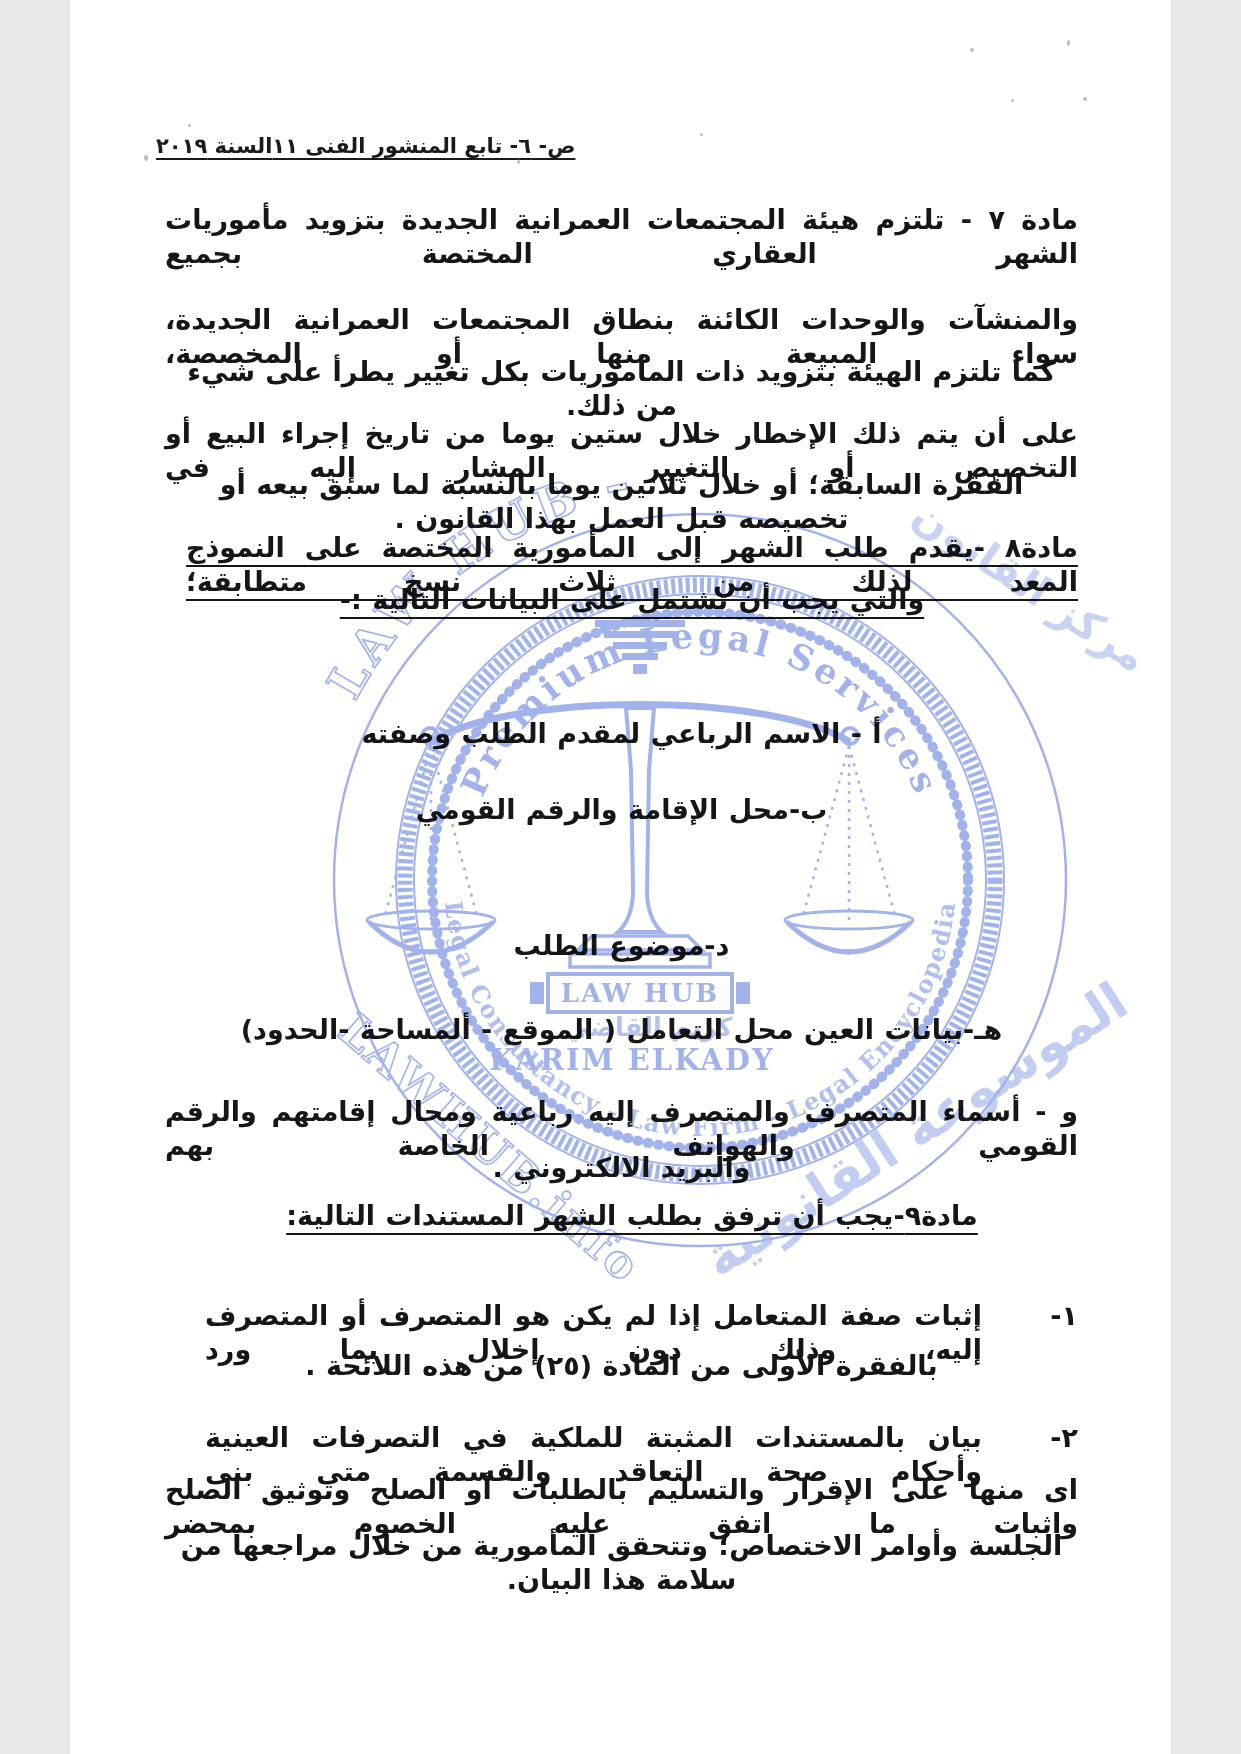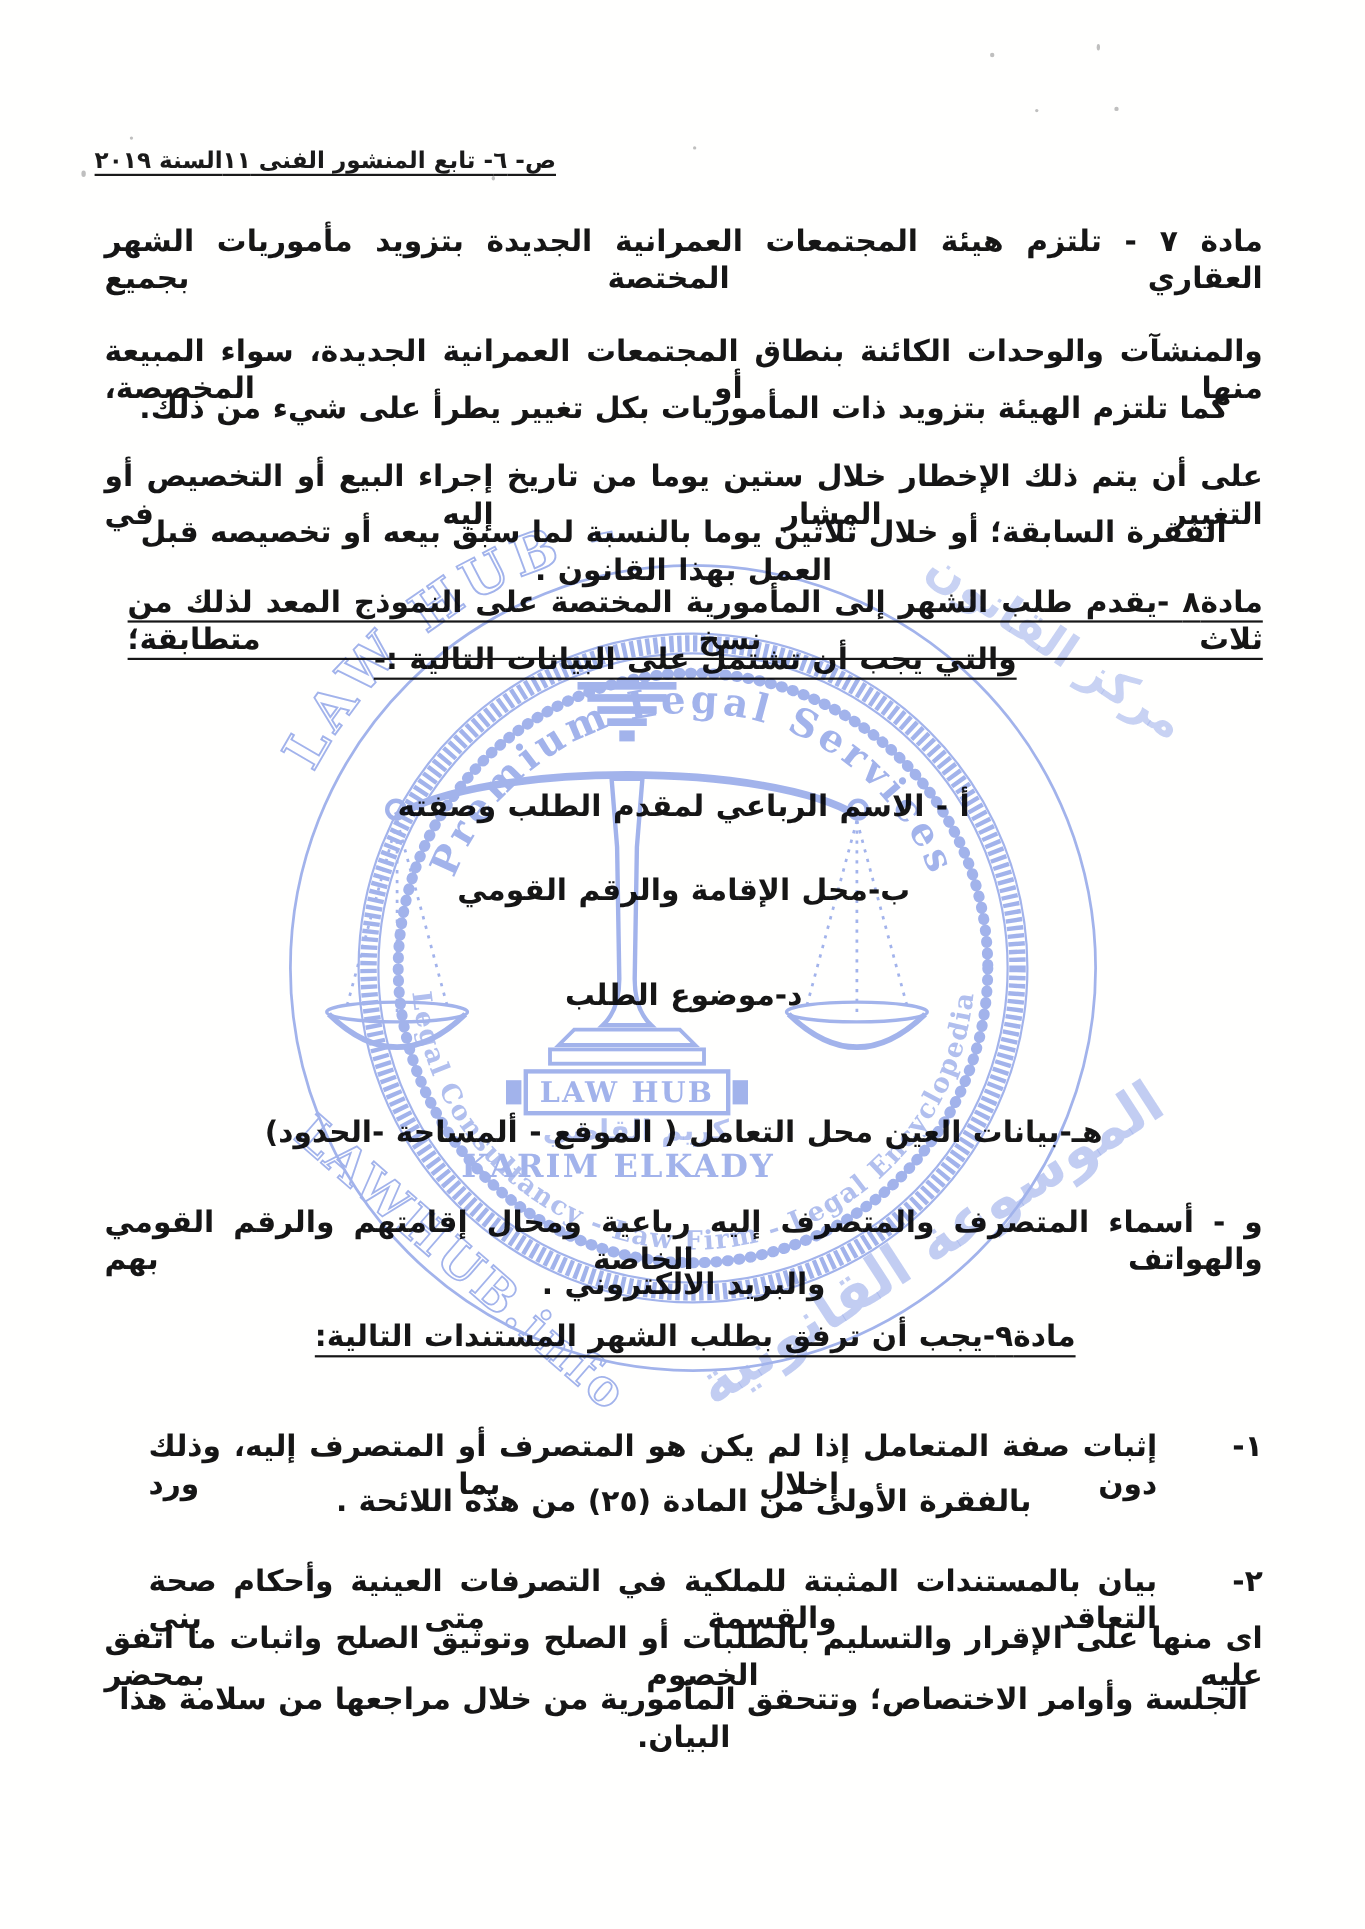--- a/index.html
+++ b/index.html
@@ -1,18 +1,18 @@
 <!DOCTYPE html>
 <html lang="ar"><head>
 <meta charset="utf-8">
 <style>
   html,body{margin:0;padding:0;background:#e8e8e8;}
   .page{
     position:relative;
-    width:1241px;height:1754px;
+    width:1101px;height:1754px;
     background:#fffffe;
     margin:0 auto;
     overflow:hidden;
     font-family:"DejaVu Sans",sans-serif;
   }
   
   .tl{
     position:absolute;
     right:93px;left:95px;
     direction:rtl;
@@ -76,21 +76,21 @@
   <div class="tl ralign" style="top:355px">كما تلتزم الهيئة بتزويد ذات المأموريات بكل تغيير يطرأ على شيء من ذلك.</div>
 
   <div class="tl just" style="top:417px">على أن يتم ذلك الإخطار خلال ستين يوما من تاريخ إجراء البيع أو التخصيص أو التغيير المشار إليه في</div>
   <div class="tl ralign" style="top:468px">الفقرة السابقة؛ أو خلال ثلاثين يوما بالنسبة لما سبق بيعه أو تخصيصه قبل العمل بهذا القانون .</div>
 
   <div class="tl just ul" style="top:531px">مادة٨ -يقدم طلب الشهر إلى المأمورية المختصة على النموذج المعد لذلك من ثلاث نسخ متطابقة؛</div>
   <div class="tl ralign ul" style="top:583px">والتي يجب أن تشتمل على البيانات التالية :-</div>
 
   <div class="tl ralign" style="top:717px">أ - الاسم الرباعي لمقدم الطلب وصفته</div>
   <div class="tl ralign" style="top:793px">ب-محل الإقامة والرقم القومي</div>
-  <div class="tl ralign" style="top:889px">د-موضوع الطلب</div>
+  <div class="tl ralign" style="top:929px">د-موضوع الطلب</div>
   <div class="tl ralign" style="top:1013px">هـ-بيانات العين محل التعامل ( الموقع - ألمساحة -الحدود)</div>
   <div class="tl just" style="top:1095px">و - أسماء المتصرف والمتصرف إليه رباعية ومحال إقامتهم والرقم القومي والهواتف الخاصة بهم</div>
   <div class="tl ralign" style="top:1151px">والبريد الالكتروني .</div>
 
   <div class="tl ralign ul" style="top:1199px">مادة٩-يجب أن ترفق بطلب الشهر المستندات التالية:</div>
 
   <div class="tl numline" style="top:1299px">
     <span class="num">١-</span>
     <span class="ntxt">إثبات صفة المتعامل إذا لم يكن هو المتصرف أو المتصرف إليه، وذلك دون إخلال بما ورد</span>
   </div>

